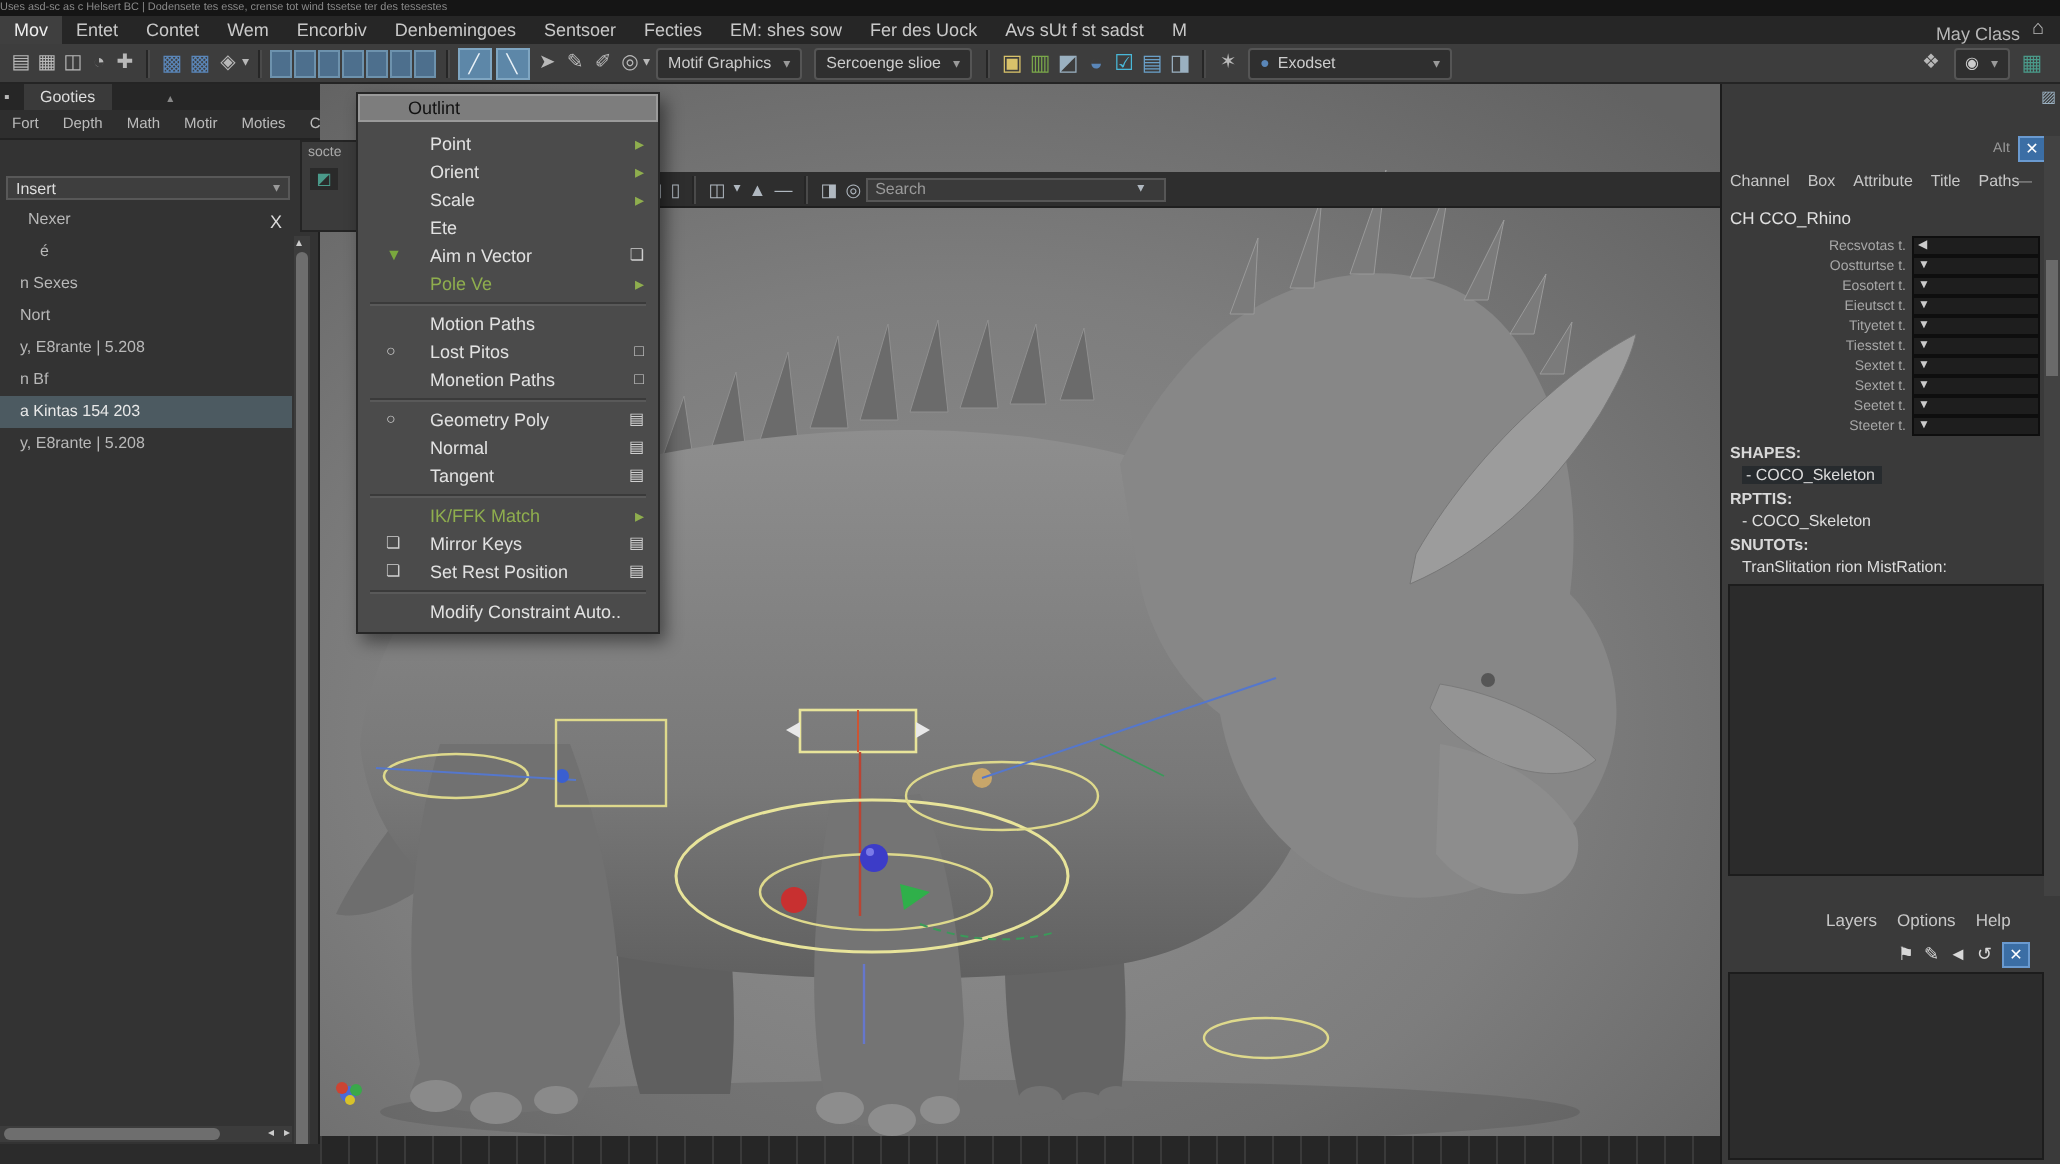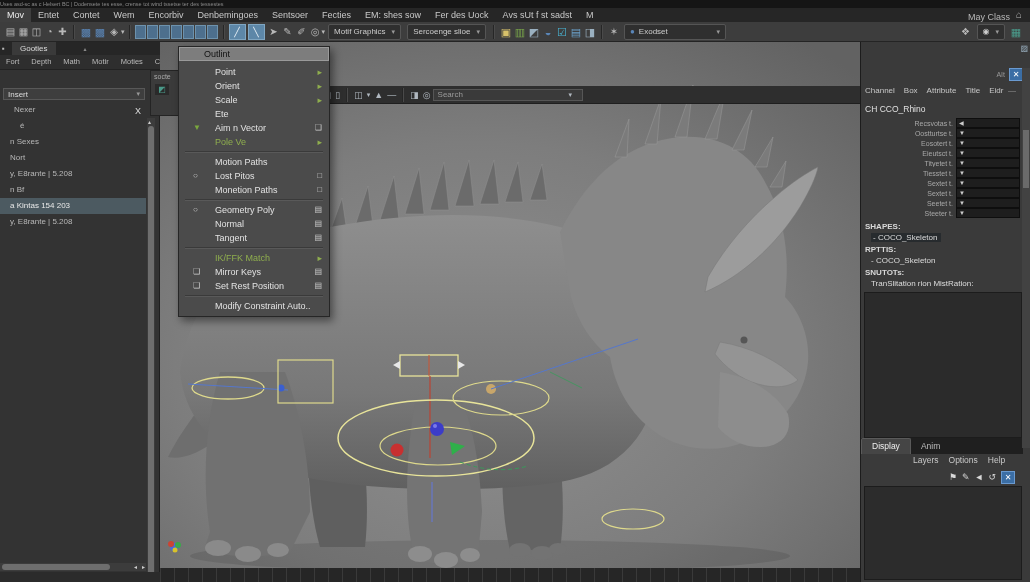--- a/index.html
+++ b/index.html
@@ -393,21 +393,21 @@
   <span id="rp-corner">▨</span>
   <div id="rp-alt-row">
     <span class="txt">AIt</span>
     <span id="rp-close">✕</span>
   </div>
   <div id="rp-menus">
     <span>Channel</span>
     <span>Box</span>
     <span>Attribute</span>
     <span>Title</span>
-    <span>Eidr</span>
+    <span>Paths</span>
   </div>
   <span id="rp-collapse">—</span>
   <div id="rp-heading">CH CCO_Rhino</div>
   <div id="rp-channels">
     <div class="ch-row">
           <span class="lab">Recsvotas t.</span>
           <span class="val">◀</span>
         </div>
     <div class="ch-row">
           <span class="lab">Oostturtse t.</span>
@@ -446,24 +446,20 @@
           <span class="val">▼</span>
         </div>
   </div>
   <div class="rp-sec" style="top:180px">SHAPES:</div>
   <div class="rp-item hl" style="top:191px">- COCO_Skeleton</div>
   <div class="rp-sec" style="top:203px">RPTTIS:</div>
   <div class="rp-item" style="top:214px">- COCO_Skeleton</div>
   <div class="rp-sec" style="top:226px">SNUTOTs:</div>
   <div class="rp-item" style="top:237px">TranSlitation rion MistRation:</div>
   <div id="rp-darkbox"></div>
-  <div id="rp-tabs">
-    <span class="rp-tab active">Display</span>
-    <span class="rp-tab">Anim</span>
-  </div>
   <div id="rp-menus2">
     <span>Layers</span>
     <span>Options</span>
     <span>Help</span>
   </div>
   <div id="rp-iconrow">
     <span class="ico">⚑</span>
     <span class="ico">✎</span>
     <span class="ico">◄</span>
     <span class="ico">↺</span>

